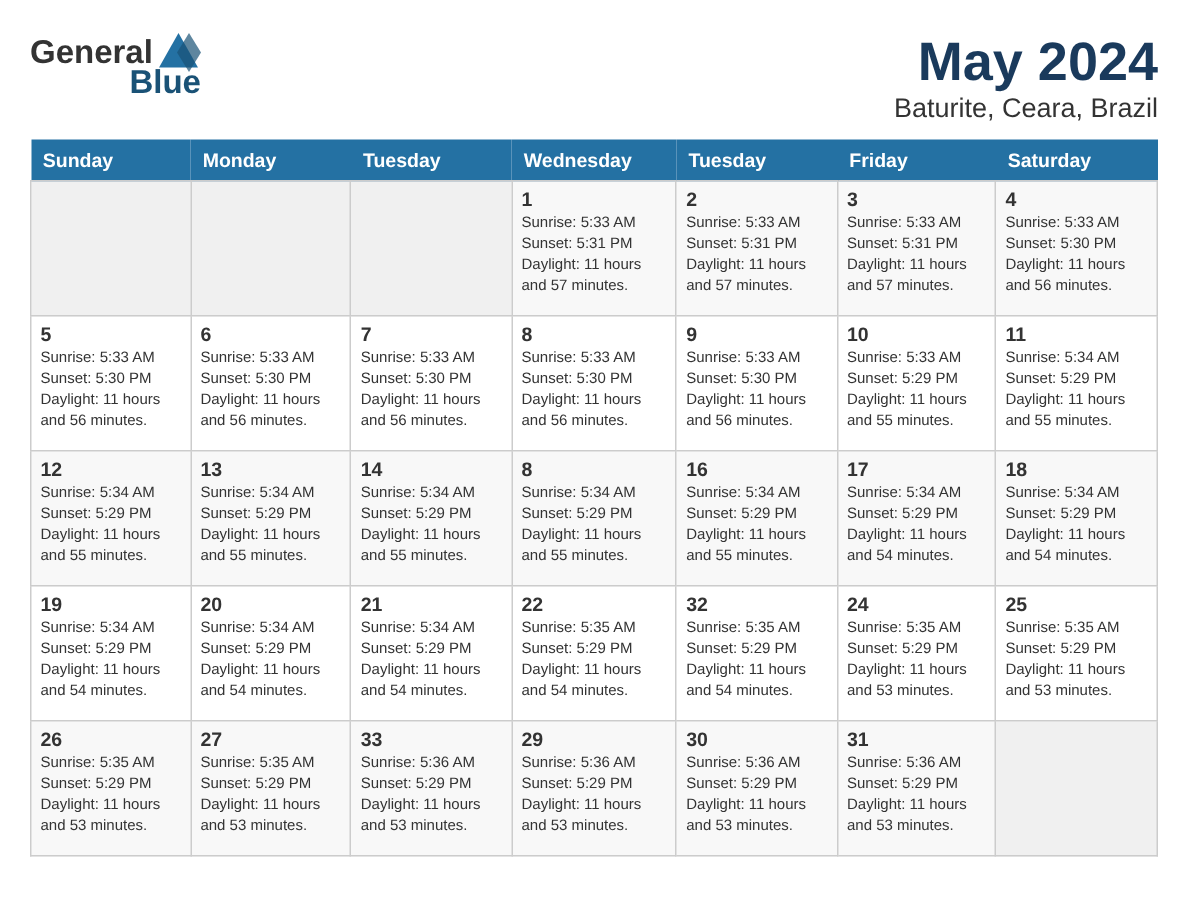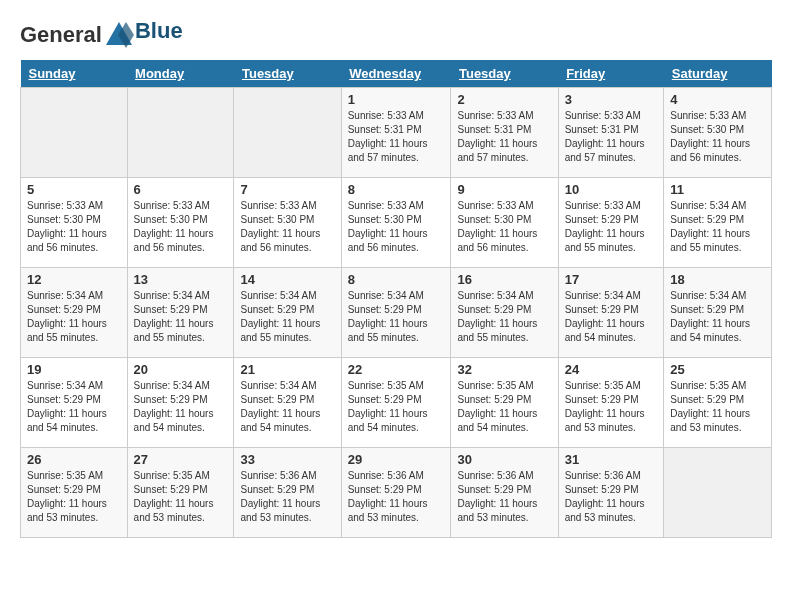--- a/index.html
+++ b/index.html
@@ -53,21 +53,20 @@
       border-collapse: collapse;
       font-size: 11px;
     }
     thead tr th {
       background-color: #2471a3;
       color: #fff;
       text-align: left;
       padding: 6px 8px;
       font-size: 13px;
       font-weight: bold;
-      text-decoration: underline;
     }
     tbody tr td {
       border: 1px solid #ccc;
       vertical-align: top;
       padding: 4px 6px;
       min-height: 80px;
       height: 90px;
       width: 113px;
       color: #333;
       background: #fff;
@@ -89,30 +88,34 @@
     }
     .empty-cell {
       background: #f0f0f0 !important;
     }
   </style>
 </head>
 <body>
 
 <div class="header">
   <div class="logo">
-    <div style="display:flex; flex-direction:row; align-items:center;">
+    <div style="display:flex; flex-direction:column; align-items:flex-end;">
       <div style="display:flex; align-items:center;">
         <span class="logo-text-general">General</span>
         <svg class="logo-icon" viewBox="0 0 30 30">
           <polygon points="15,2 28,25 2,25" fill="#2471a3"></polygon>
           <polygon points="22,2 30,15 22,28 14,15" fill="#1a5276" opacity="0.7"></polygon>
         </svg>
       </div>
       <span class="logo-text-blue" style="margin-top:-8px; margin-left:1px;">Blue</span>
     </div>
+  </div>
+  <div class="title-block">
+    <h1>May 2024</h1>
+    <h2>Baturite, Ceara, Brazil</h2>
   </div>
 </div>
 
 <table>
   <thead>
     <tr>
 
     <th>Sunday</th>
         <th>Monday</th>
         <th>Tuesday</th>

